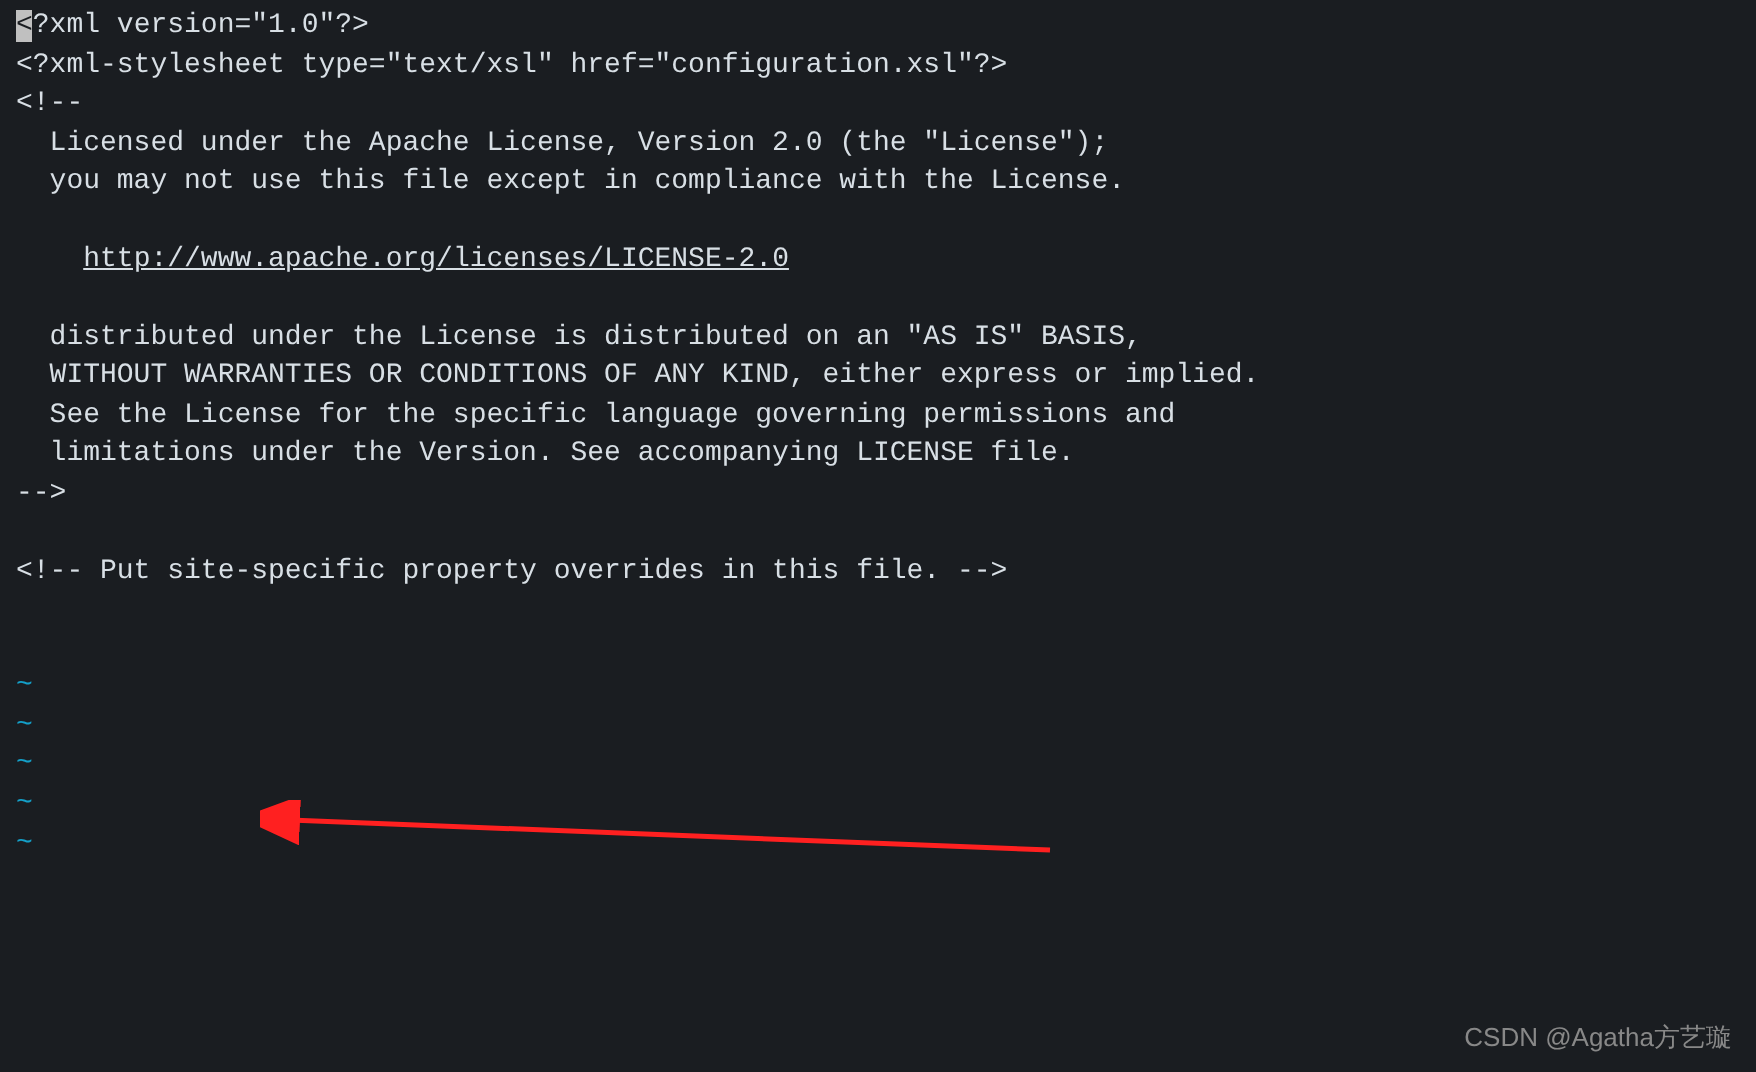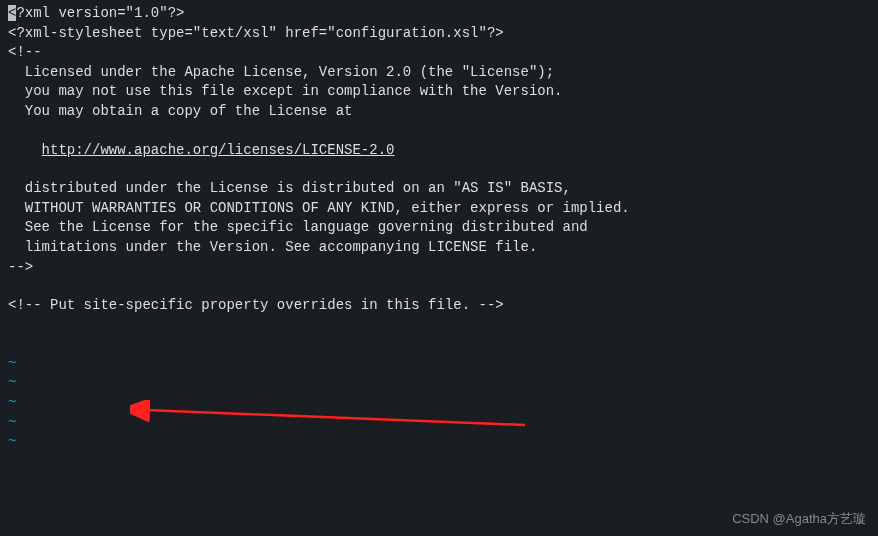--- a/index.html
+++ b/index.html
@@ -51,28 +51,27 @@
     }
   </style>
 </head>
 <body>
 
 <div>
   <div class="line"><span class="cursor-highlight">&lt;</span><span>?xml version="1.0"?&gt;</span></div>
   <div class="line">&lt;?xml-stylesheet type="text/xsl" href="configuration.xsl"?&gt;</div>
   <div class="line">&lt;!--</div>
   <div class="line">  Licensed under the Apache License, Version 2.0 (the "License");</div>
-  <div class="line">  you may not use this file except in compliance with the Version.</div>
-  <div class="line">  You may obtain a copy of the License at</div>
+  <div class="line">  you may not use this file except in compliance with the License.</div>
   <div class="line"></div>
   <div class="line"><span>    </span><span class="underline-link">http://www.apache.org/licenses/LICENSE-2.0</span></div>
   <div class="line"></div>
   <div class="line">  distributed under the License is distributed on an "AS IS" BASIS,</div>
   <div class="line">  WITHOUT WARRANTIES OR CONDITIONS OF ANY KIND, either express or implied.</div>
-  <div class="line">  See the License for the specific language governing distributed and</div>
+  <div class="line">  See the License for the specific language governing permissions and</div>
   <div class="line">  limitations under the Version. See accompanying LICENSE file.</div>
   <div class="line">--&gt;</div>
   <div class="line"></div>
   <div class="line">&lt;!-- Put site-specific property overrides in this file. --&gt;</div>
   <div class="line"></div>
   <div class="line"></div>
   <div class="line tilde">~</div>
   <div class="line tilde">~</div>
   <div class="line tilde">~</div>
   <div class="line tilde">~</div>

